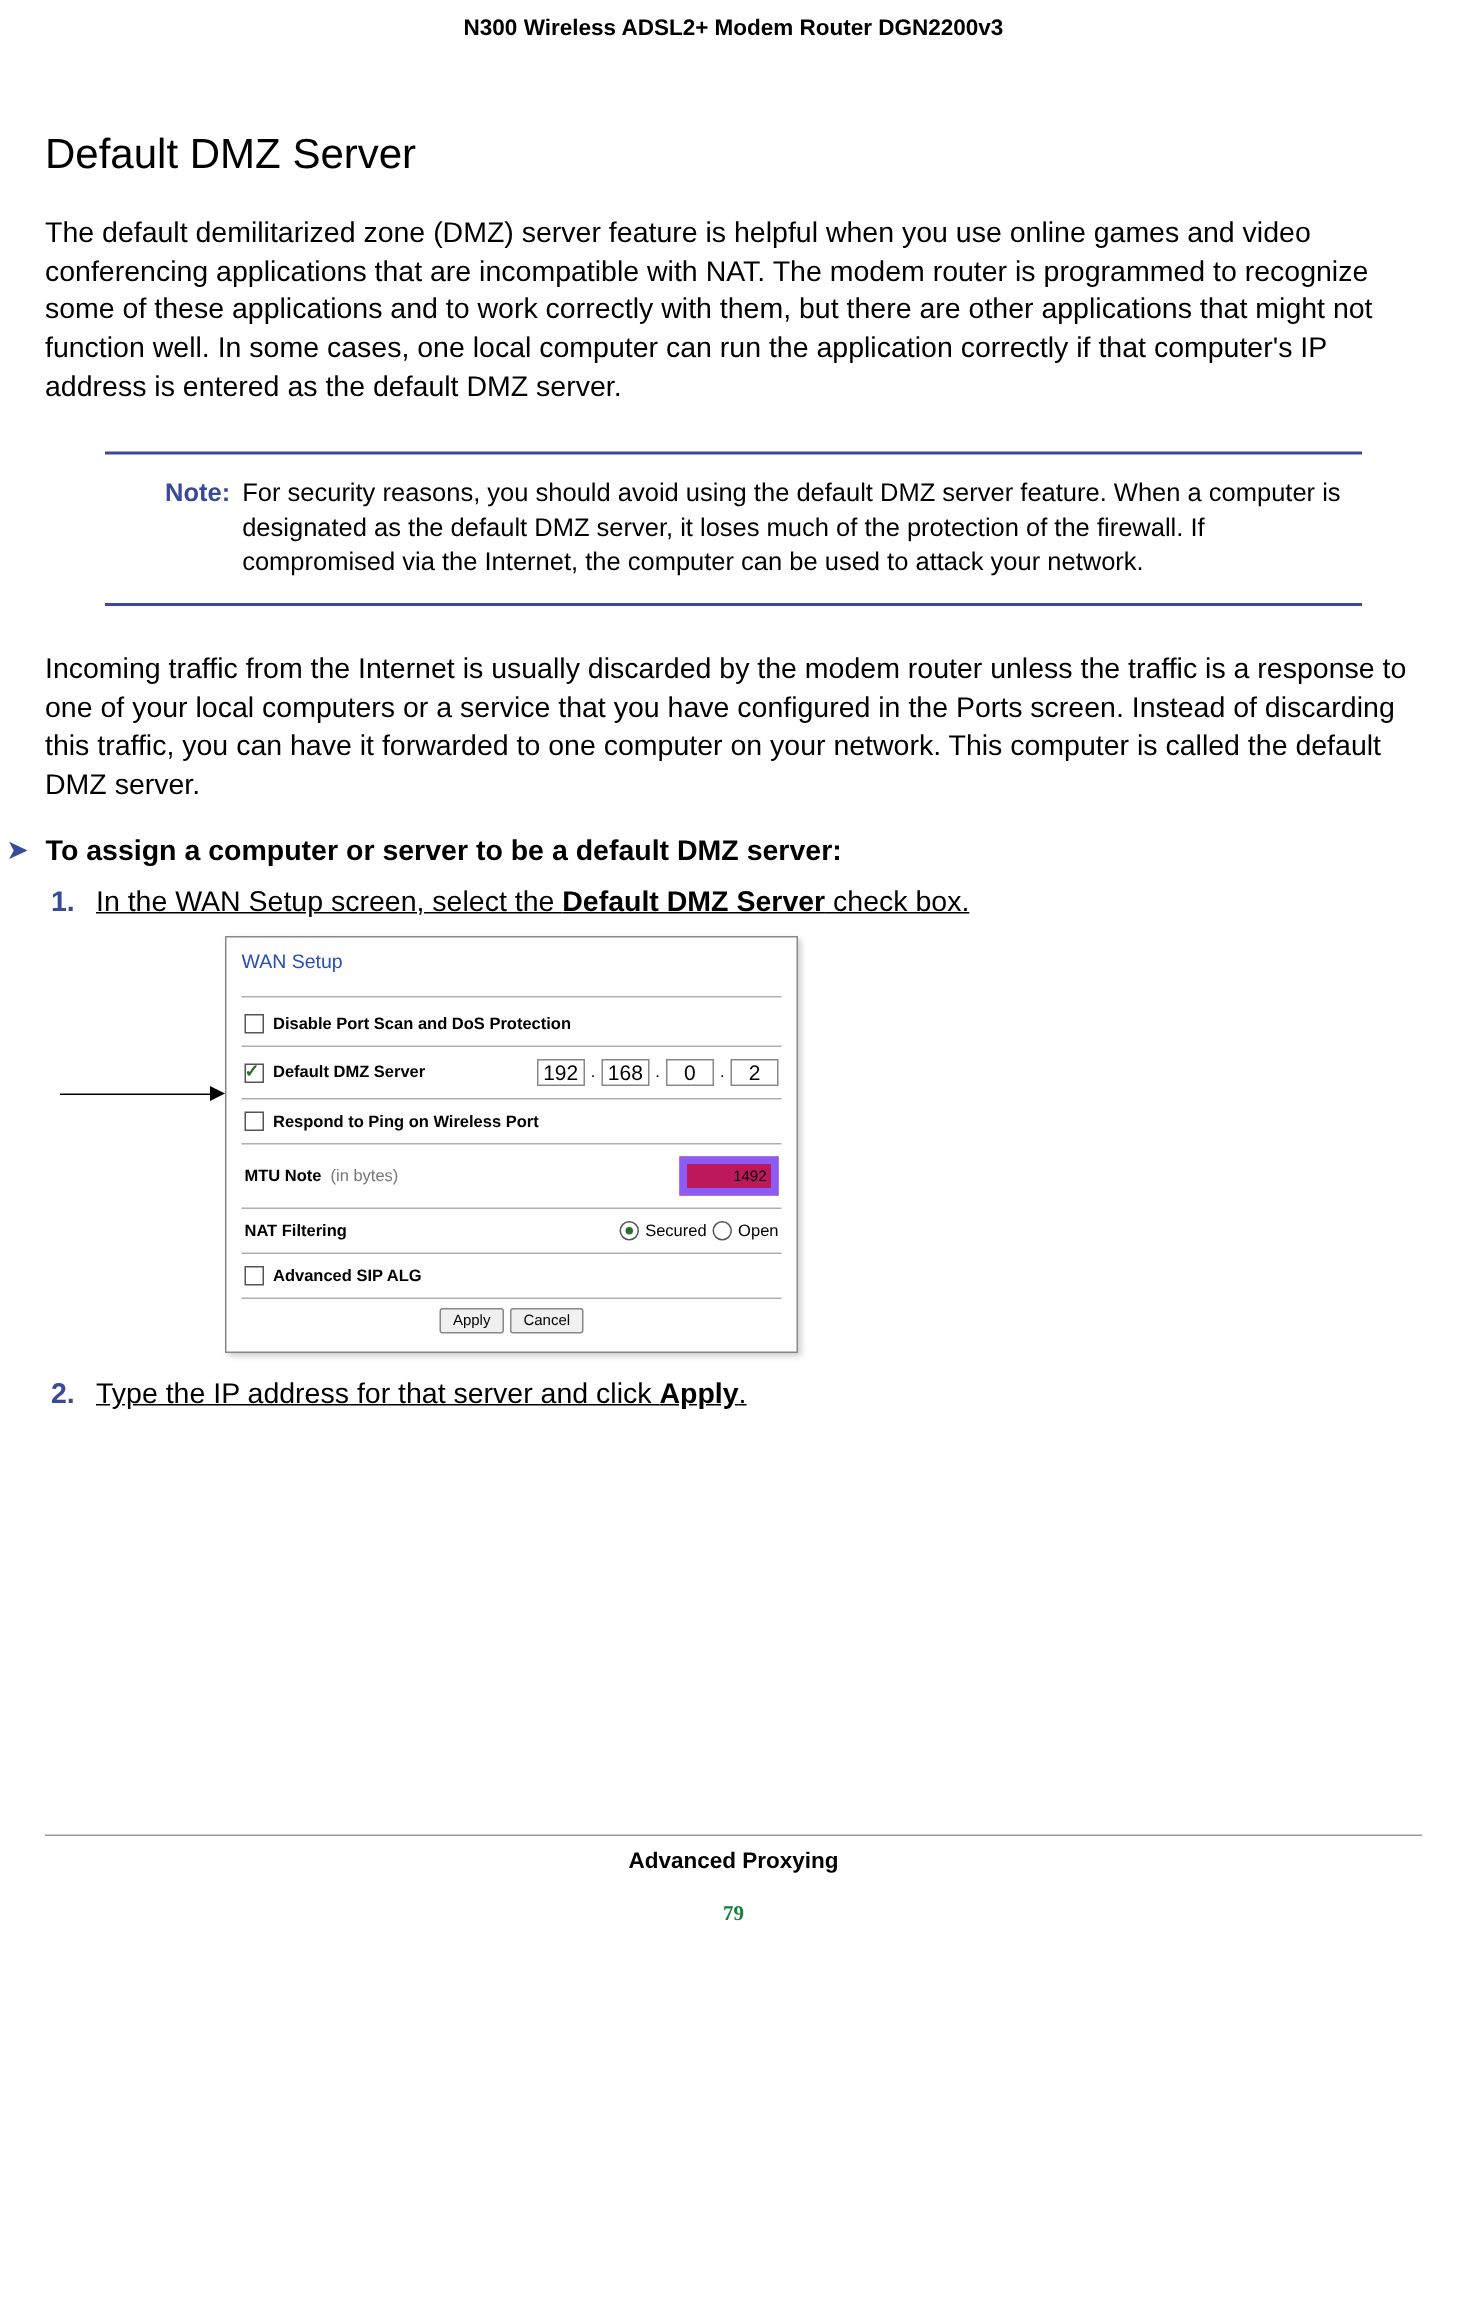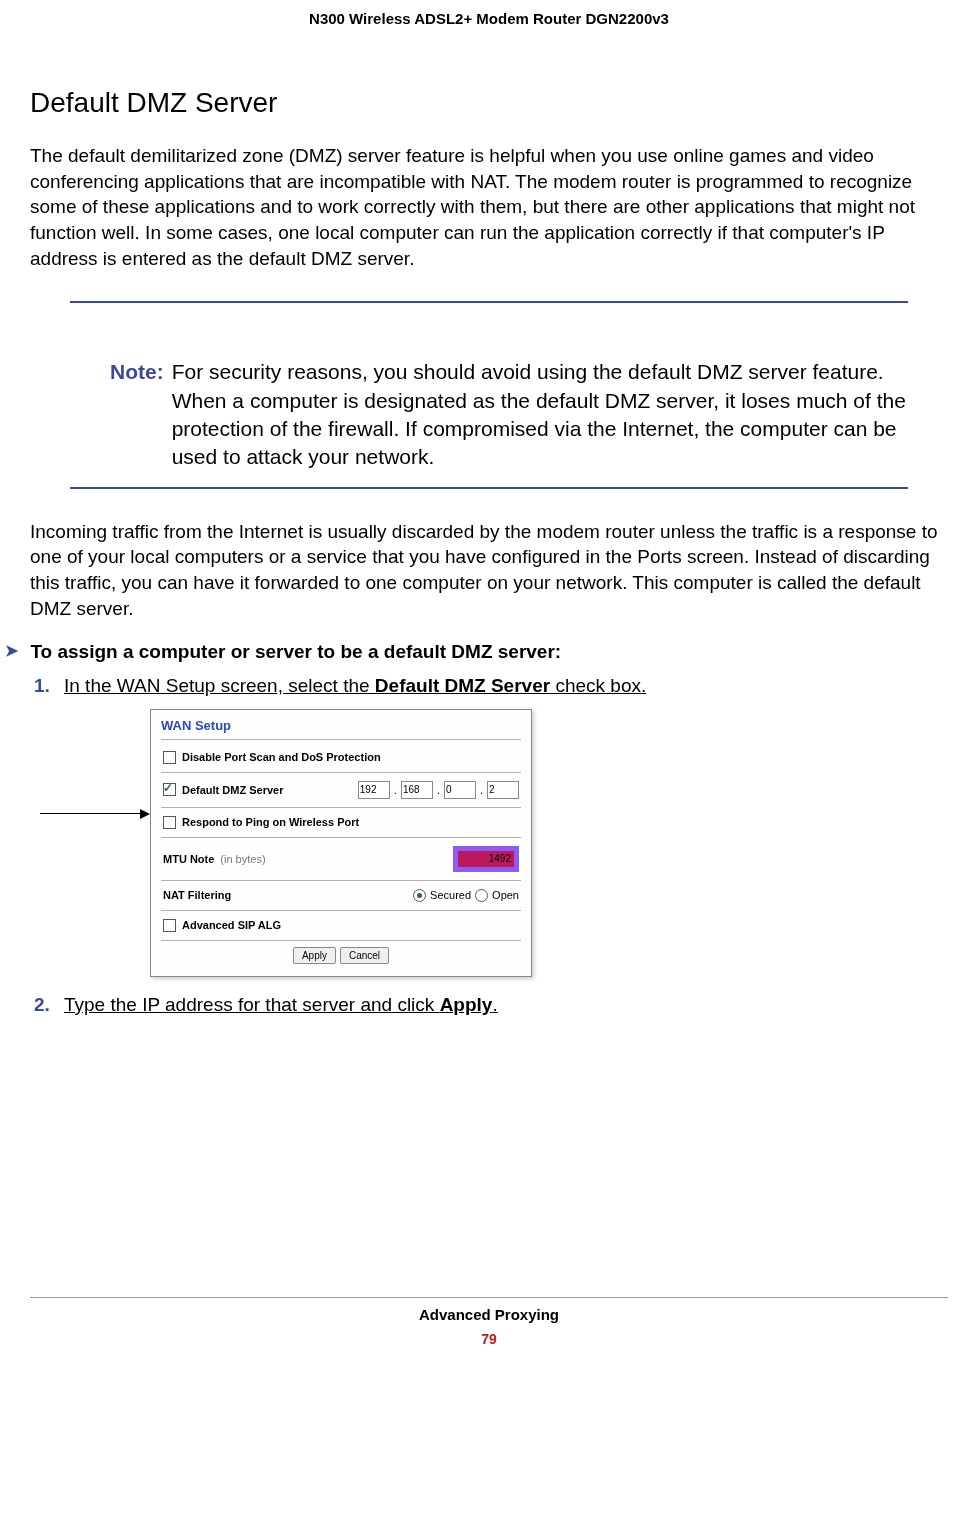--- a/index.html
+++ b/index.html
@@ -31,24 +31,23 @@
       margin-bottom: 20px;
       margin-top: 24px;
     }
     .note-box {
       border-top: 2px solid #3a4a9b;
       border-bottom: 2px solid #3a4a9b;
       margin: 30px 40px 30px 40px;
       padding: 15px 0px 15px 0px;
     }
     .note-content {
-      font-size: 21px;
+      font-size: 17px;
       line-height: 1.35;
       padding-left: 40px;
-      margin-top: 40px;
     }
     .note-label {
       font-weight: bold;
       color: #3a4a9b;
     }
     .note-text-wrap {
       display: flex;
     }
     .note-prefix {
       flex: 0 0 auto;
@@ -119,23 +118,23 @@
       background: #fefefe;
       box-shadow: 2px 2px 4px rgba(0,0,0,0.2);
       font-size: 11px;
       font-family: Arial, sans-serif;
     }
     .wan-inner {
       padding: 8px 10px 4px 10px;
     }
     .wan-title {
       color: #2a4db0;
-      font-weight: bold;
+      font-weight: normal;
       font-size: 13px;
-      padding-bottom: 6px;
+      padding-bottom: 16px;
       border-bottom: 1px solid #b0b0b0;
       margin-bottom: 3px;
     }
     .wan-row {
       display: flex;
       align-items: center;
       padding: 8px 2px;
       border-bottom: 1px solid #b0b0b0;
       font-weight: bold;
       justify-content: space-between;
@@ -166,22 +165,22 @@
     }
     .wan-ip-group {
       display: flex;
       align-items: center;
       gap: 4px;
     }
     .wan-ip-input {
       width: 28px;
       height: 14px;
       border: 1px solid #888;
-      text-align: left;
-      font-size: 10px;
+      text-align: center;
+      font-size: 14px;
       padding: 1px;
       background: #fff;
       font-family: Arial;
     }
     .wan-dot {
       font-weight: normal;
     }
     .wan-value-input {
       width: 50px;
       height: 14px;
@@ -238,22 +237,23 @@
       text-align: center;
       padding-top: 8px;
     }
     .footer-text {
       font-size: 15px;
       font-weight: bold;
     }
     .footer-page {
       font-size: 14px;
       font-weight: bold;
-      color: #b91c1c;
-      margin-top: 8px;
+      color: #15803d;
+      margin-top: 20px;
+      font-family: Liberation Serif, serif;
     }
     b { font-weight: bold; }
   </style>
 </head>
 <body>
 
 <div class="page">
   <div class="header-title">N300 Wireless ADSL2+ Modem Router DGN2200v3</div>
 
   <div class="section-heading">Default DMZ Server</div>

